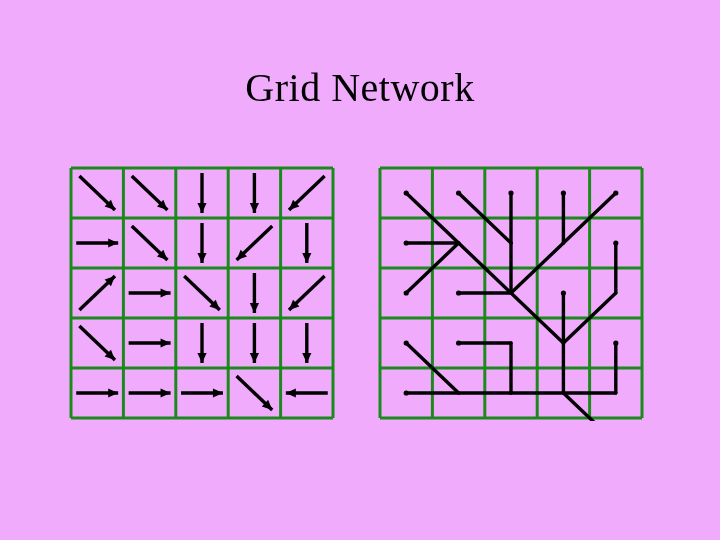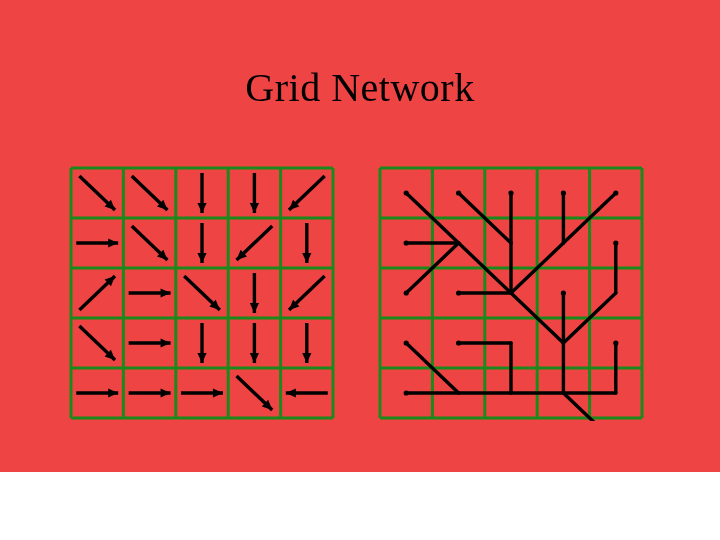--- a/index.html
+++ b/index.html
@@ -3,22 +3,22 @@
 <meta charset="utf-8">
 <style>
   html, body {
     margin: 0;
     padding: 0;
     background: #ffffff;
   }
   #slide {
     position: relative;
     width: 720px;
-    height: 472px;
-    background: #ef4444;
+    height: 540px;
+    background: #f0abfc;
     overflow: hidden;
     font-family: "Liberation Serif", serif;
   }
   #title {
     position: absolute;
     left: 0;
     top: 66px;
     width: 720px;
     text-align: center;
     font-family: "Liberation Serif", serif;

